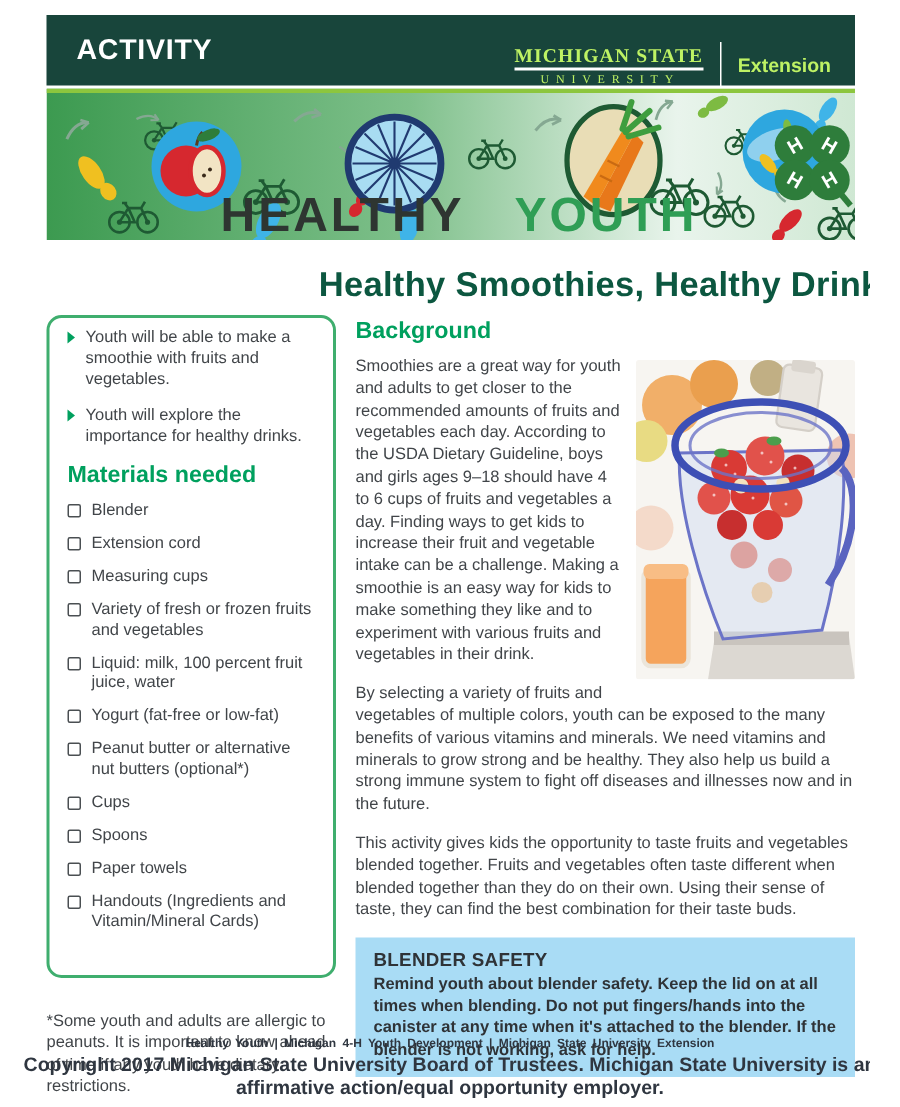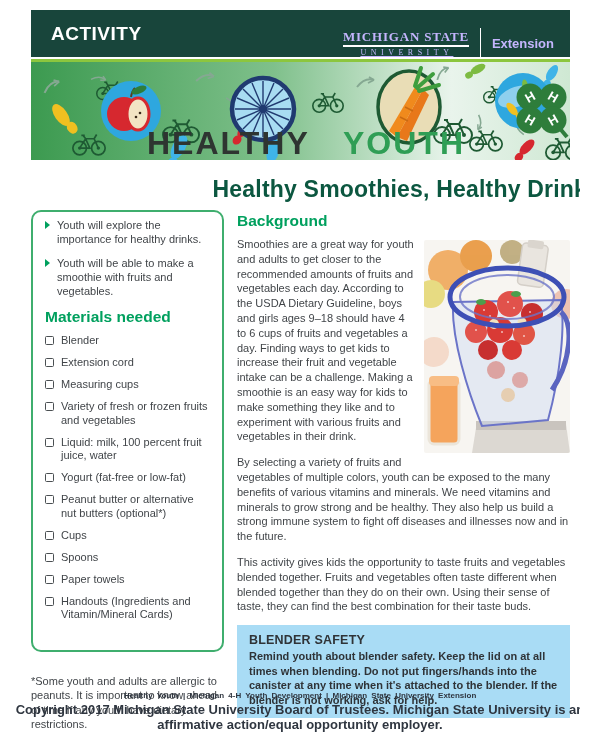--- a/index.html
+++ b/index.html
@@ -3,24 +3,24 @@
 <meta charset="utf-8">
 <style>
   html,body{margin:0;padding:0;background:#ffffff;}
   body{width:600px;height:738px;font-family:"Liberation Sans",sans-serif;-webkit-font-smoothing:antialiased;}
   .page{position:relative;width:580px;height:738px;overflow:hidden;background:#fff;}
 
   
   .header{position:absolute;left:31px;top:10px;width:539px;height:47px;background:#18453B;
     display:flex;align-items:center;justify-content:space-between;box-sizing:border-box;padding:0 16px 0 20px;}
   .activity-label{color:#fff;font-weight:bold;font-size:19px;letter-spacing:.5px;}
-  .brand{display:flex;align-items:center;gap:11px;color:#c4b5fd;margin-top:20px;}
+  .brand{display:flex;align-items:center;gap:11px;color:#bef264;margin-top:20px;}
   .wordmark{text-align:center;line-height:1;}
   .msu-line1{font-size:13px;font-weight:bold;letter-spacing:.8px;border-bottom:2px solid #fff;padding-bottom:2px;font-family:"Liberation Serif",serif;}
-  .msu-line2{font-size:8px;letter-spacing:4.5px;margin-top:2px;padding-left:2px;font-family:"Liberation Serif",serif;text-decoration:underline;}
+  .msu-line2{font-size:8px;letter-spacing:4.5px;margin-top:2px;padding-left:2px;font-family:"Liberation Serif",serif;}
   .brand-divider{width:1px;height:32px;background:#ffffff;}
   .extension-label{font-size:13px;font-weight:bold;}
 
   
   .banner{position:absolute;left:31px;top:59px;width:539px;height:101px;}
   .banner svg{display:block;}
 
   
   .page-title{position:absolute;top:176px;left:0;width:600px;text-align:right;
     font-size:23px;font-weight:bold;color:#0C5740;letter-spacing:.2px;}
@@ -192,25 +192,25 @@
 
   <div class="page-title">Healthy Smoothies, Healthy Drinks</div>
 
   <div class="content">
 
     <div class="left-col">
       <div class="panel">
         <ul class="obj-list">
           <li class="obj-item">
             <span class="tri"></span>
-            <span>Youth will explore the importance for healthy drinks.</span>
+            <span>Youth will be able to make a smoothie with fruits and vegetables.</span>
           </li>
           <li class="obj-item">
             <span class="tri"></span>
-            <span>Youth will be able to make a smoothie with fruits and vegetables.</span>
+            <span>Youth will explore the importance for healthy drinks.</span>
           </li>
         </ul>
 
         <div class="sec-heading">Materials needed</div>
         <ul class="mat-list">
           <li class="mat-item">
             <span class="chk"></span>
             <span>Blender</span>
             </li>
           <li class="mat-item">

